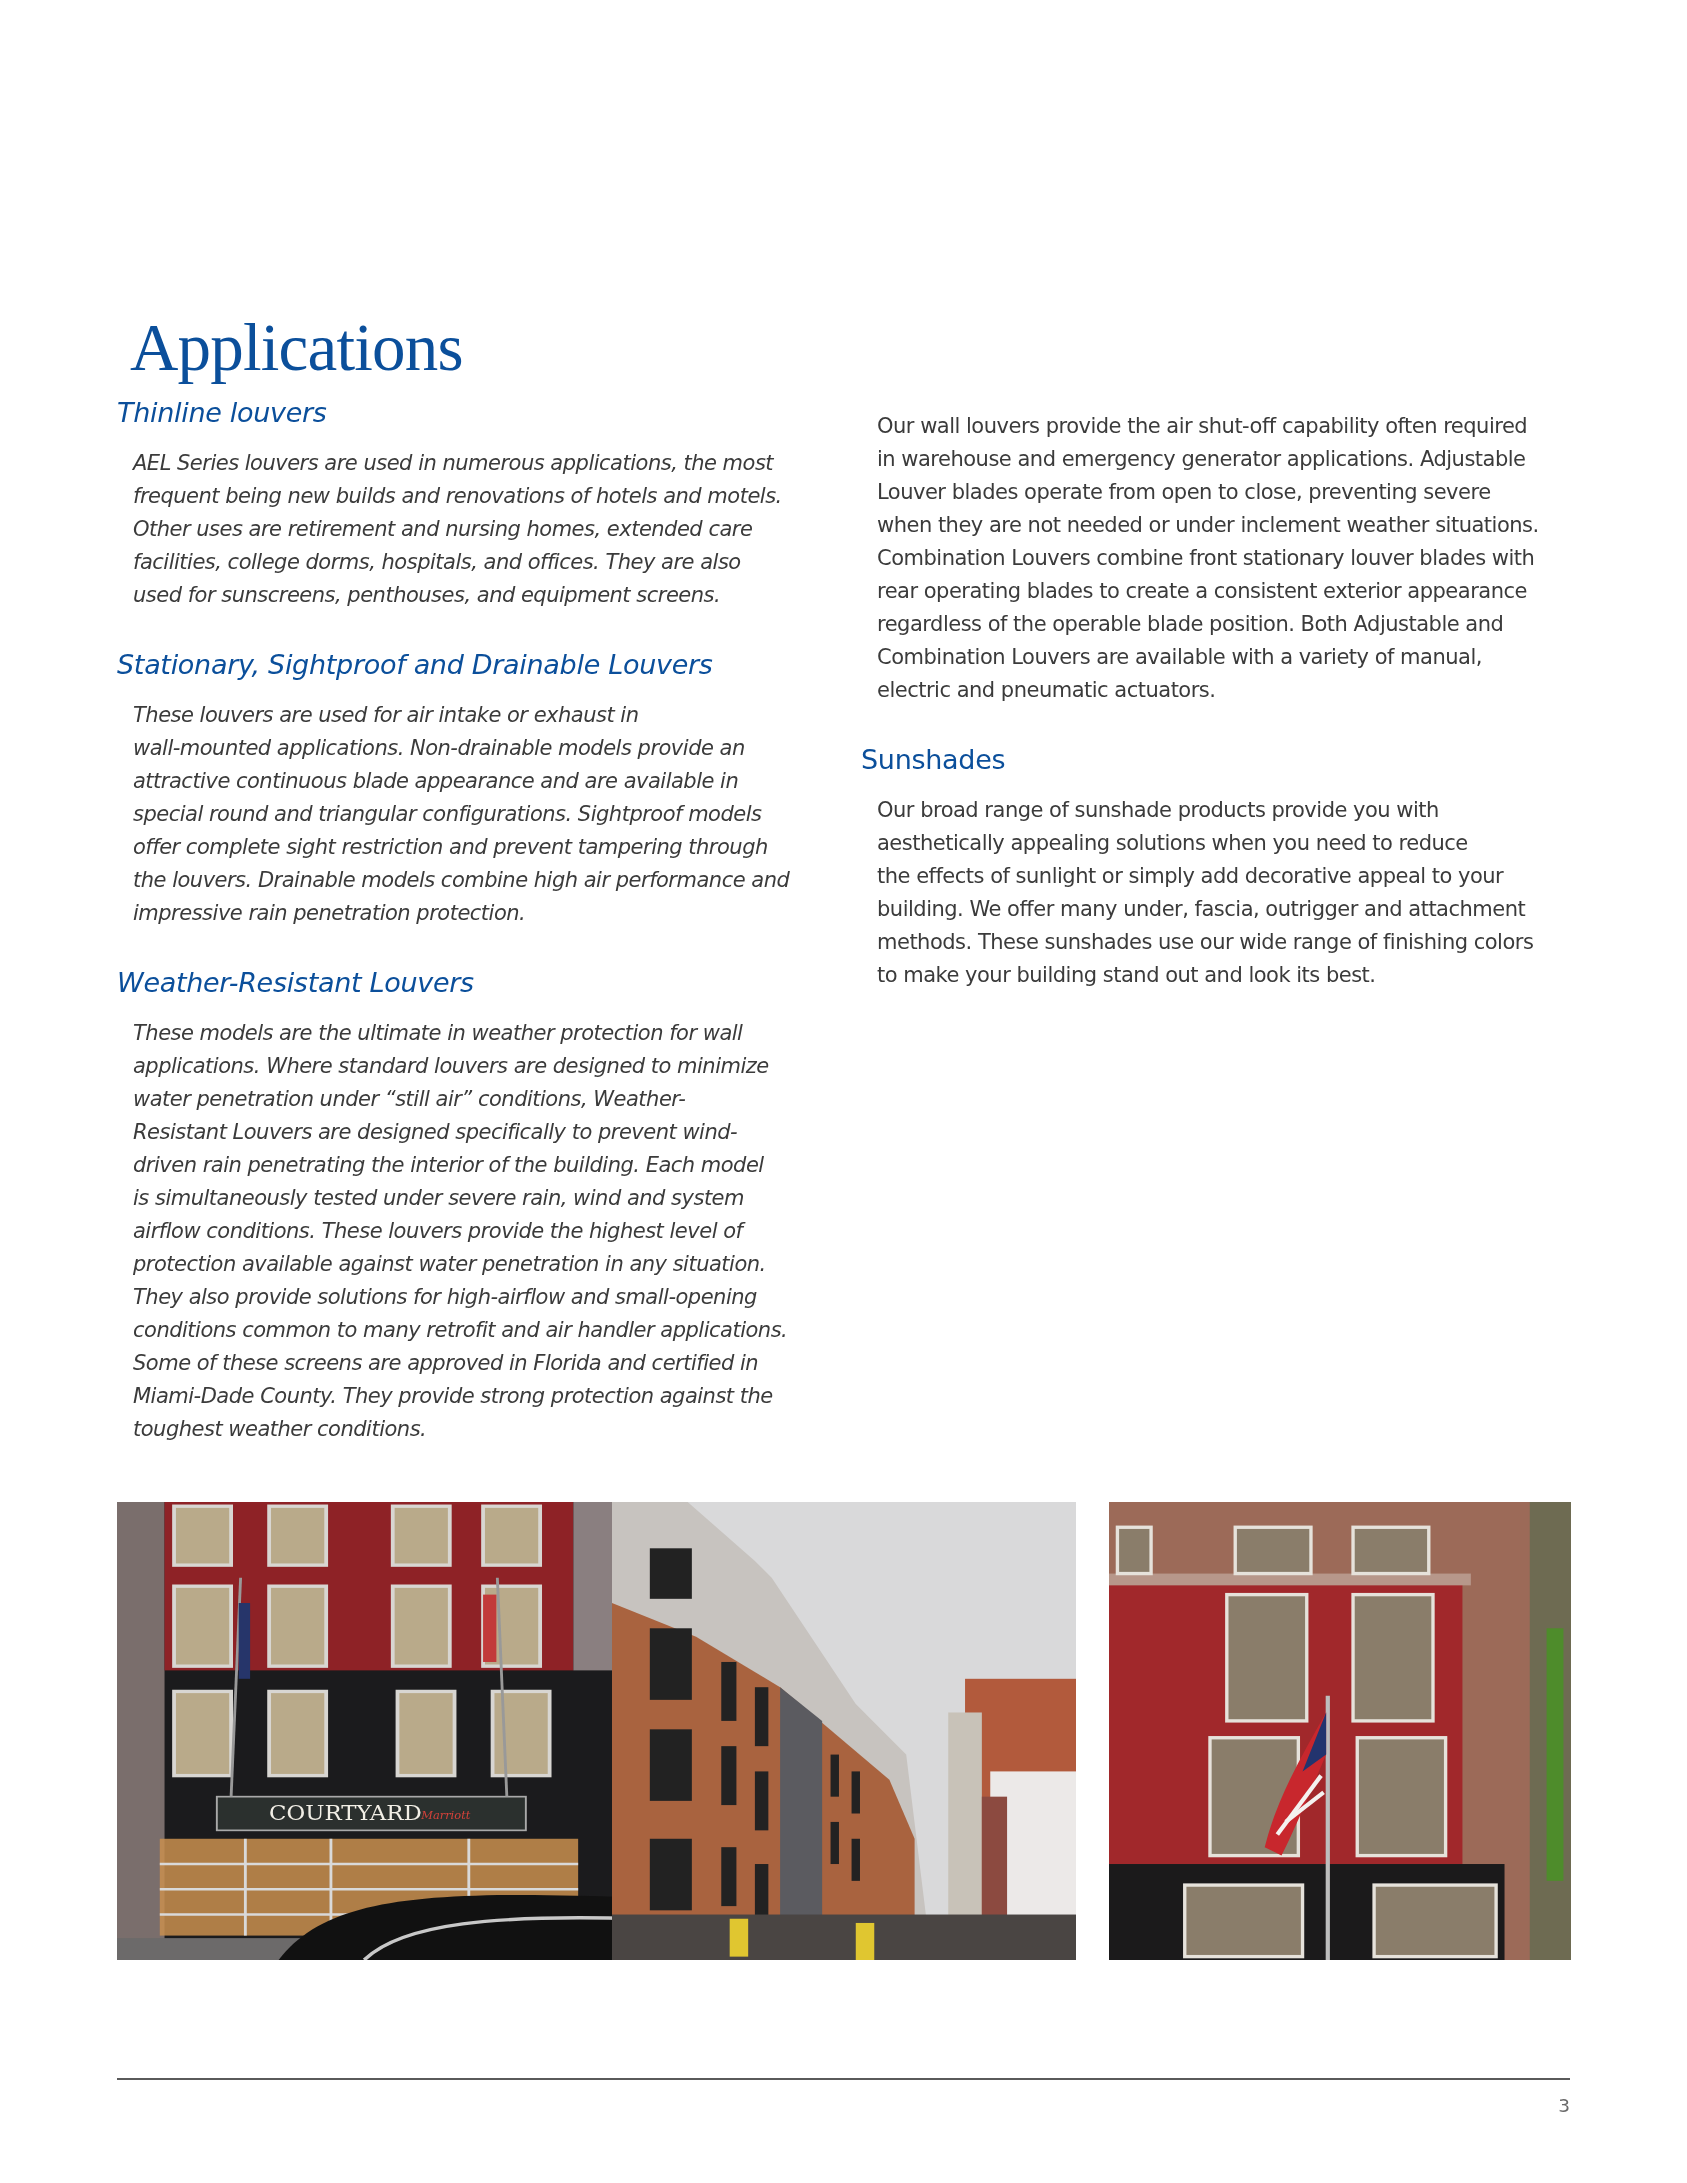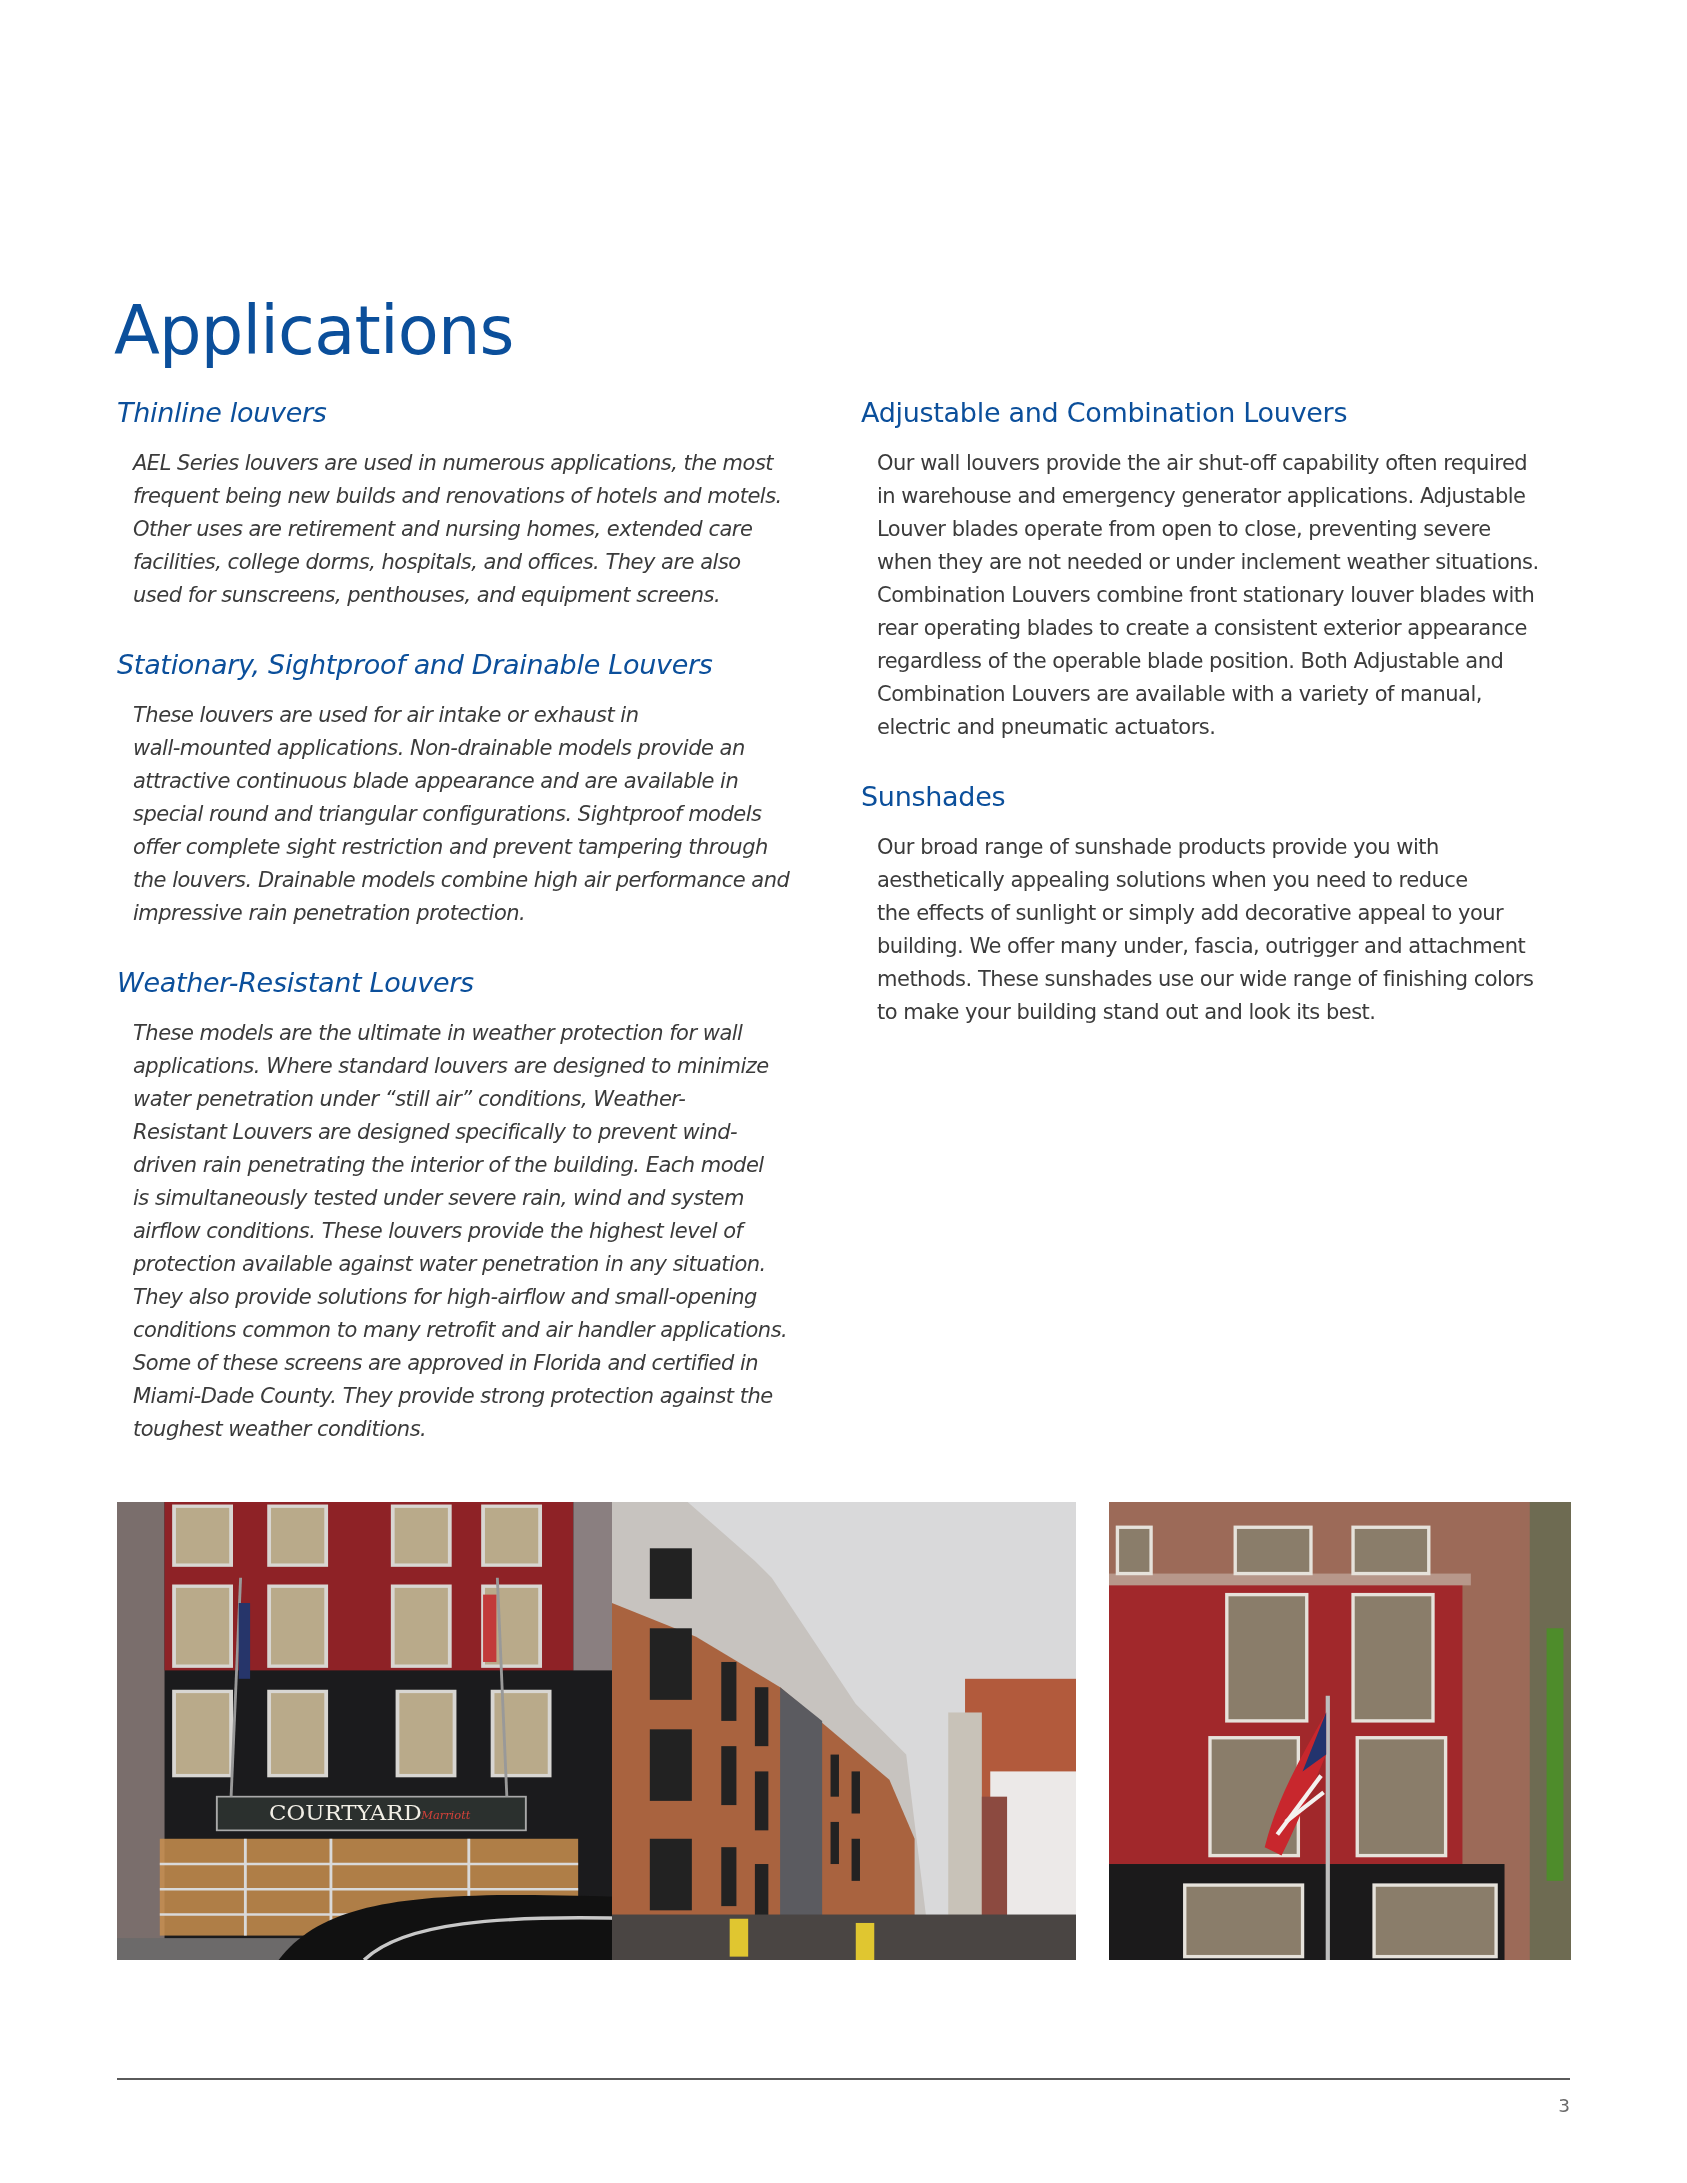--- a/index.html
+++ b/index.html
@@ -3,23 +3,24 @@
   <meta charset="utf-8">
   <style>
     html, body { margin: 0; padding: 0; background: #ffffff; }
     body {
       width: 1687px; height: 2183px; position: relative; overflow: hidden;
       font-family: "DejaVu Sans", "Liberation Sans", sans-serif;
       color: #3b3b3b;
     }
     .page-title {
       position: absolute; left: 114px; top: 291px;
-      margin: 0; font-weight: normal;
+      margin: 16px; font-weight: normal;
       font-size: 67px; line-height: 81px; letter-spacing: -0.8px;
       color: var(--accent);
+      font-family: Liberation Serif, serif;
     }
     .column { position: absolute; top: 394px; }
     .col-left { left: 117px; width: 715px; font-style: italic; }
     .col-right { left: 861px; width: 715px; }
     .section { margin: 0 0 34px 0; }
     .section h2 {
       margin: 0; font-weight: normal;
       font-size: 27px; line-height: 37px; letter-spacing: -0.3px;
       color: var(--accent);
     }
@@ -82,21 +83,20 @@
       <span>conditions common to many retrofit and air handler applications.</span><br>
       <span>Some of these screens are approved in Florida and certified in</span><br>
       <span>Miami-Dade County. They provide strong protection against the</span><br>
       <span>toughest weather conditions.</span>
     </p>
   </div>
 </div>
 
 <div class="column col-right">
   <div class="section">
-    <h2>Adjustable and Combination Louvers</h2>
     <p>
       <span>Our wall louvers provide the air shut-off capability often required</span><br>
       <span>in warehouse and emergency generator applications. Adjustable</span><br>
       <span>Louver blades operate from open to close, preventing severe</span><br>
       <span>when they are not needed or under inclement weather situations.</span><br>
       <span>Combination Louvers combine front stationary louver blades with</span><br>
       <span>rear operating blades to create a consistent exterior appearance</span><br>
       <span>regardless of the operable blade position. Both Adjustable and</span><br>
       <span>Combination Louvers are available with a variety of manual,</span><br>
       <span>electric and pneumatic actuators.</span>

